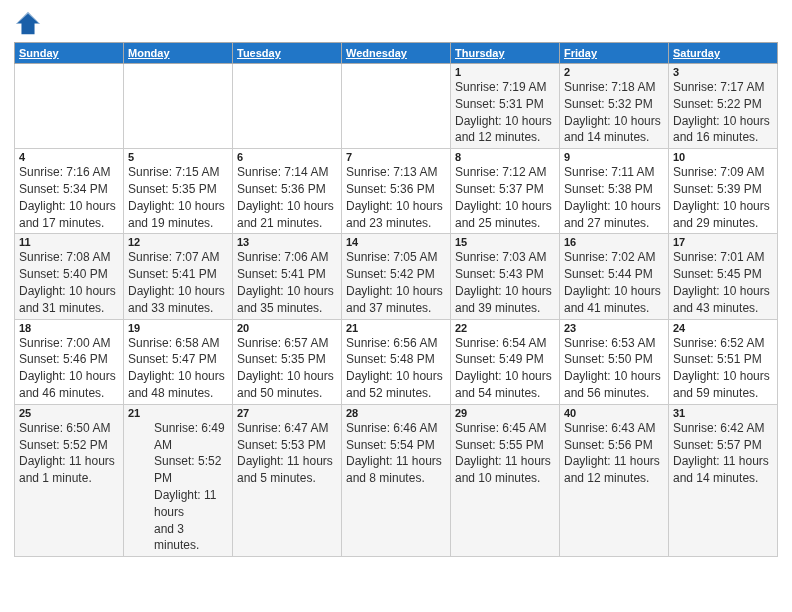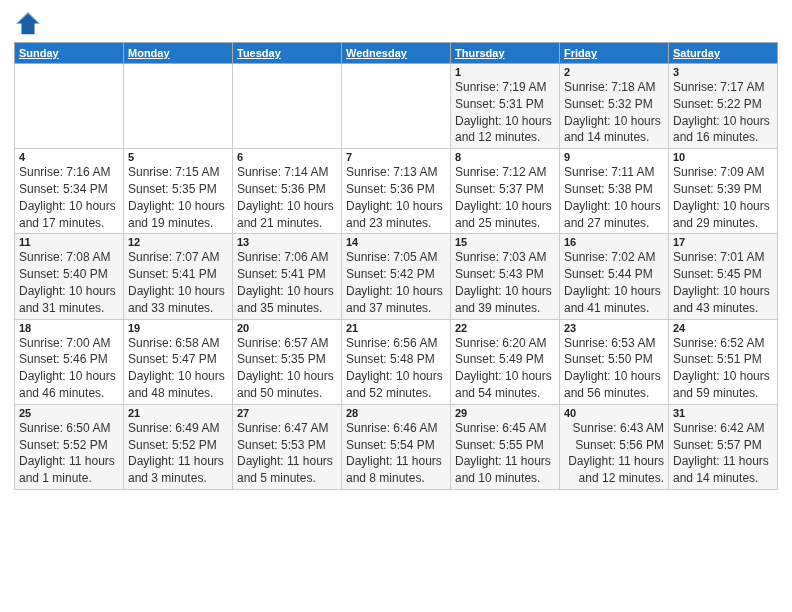--- a/index.html
+++ b/index.html
@@ -279,21 +279,21 @@
           </td>
           <td>
             <span class="day-number">21</span>
             <div class="day-info" style="white-space: pre-line;">Sunrise: 6:56 AM
 Sunset: 5:48 PM
 Daylight: 10 hours
 and 52 minutes.</div>
           </td>
           <td>
             <span class="day-number">22</span>
-            <div class="day-info" style="white-space: pre-line;">Sunrise: 6:20 AM
+            <div class="day-info" style="white-space: pre-line;">Sunrise: 6:54 AM
 Sunset: 5:49 PM
 Daylight: 10 hours
 and 54 minutes.</div>
           </td>
           <td>
             <span class="day-number">23</span>
             <div class="day-info" style="white-space: pre-line;">Sunrise: 6:53 AM
 Sunset: 5:50 PM
 Daylight: 10 hours
 and 56 minutes.</div>
@@ -309,21 +309,21 @@
         <tr>
           <td>
             <span class="day-number">25</span>
             <div class="day-info" style="white-space: pre-line;">Sunrise: 6:50 AM
 Sunset: 5:52 PM
 Daylight: 11 hours
 and 1 minute.</div>
           </td>
           <td>
             <span class="day-number">21</span>
-            <div class="day-info" style="white-space: pre-line;">Sunrise: 6:49 AM
+            <div class="day-info" style="white-space: pre-line; margin-left: 26px;">Sunrise: 6:49 AM
 Sunset: 5:52 PM
 Daylight: 11 hours
 and 3 minutes.</div>
           </td>
           <td>
             <span class="day-number">27</span>
             <div class="day-info" style="white-space: pre-line;">Sunrise: 6:47 AM
 Sunset: 5:53 PM
 Daylight: 11 hours
 and 5 minutes.</div>
@@ -337,21 +337,21 @@
           </td>
           <td>
             <span class="day-number">29</span>
             <div class="day-info" style="white-space: pre-line;">Sunrise: 6:45 AM
 Sunset: 5:55 PM
 Daylight: 11 hours
 and 10 minutes.</div>
           </td>
           <td>
             <span class="day-number">40</span>
-            <div class="day-info" style="white-space: pre-line; text-align: right;">Sunrise: 6:43 AM
+            <div class="day-info" style="white-space: pre-line;">Sunrise: 6:43 AM
 Sunset: 5:56 PM
 Daylight: 11 hours
 and 12 minutes.</div>
           </td>
           <td>
             <span class="day-number">31</span>
             <div class="day-info" style="white-space: pre-line;">Sunrise: 6:42 AM
 Sunset: 5:57 PM
 Daylight: 11 hours
 and 14 minutes.</div>

